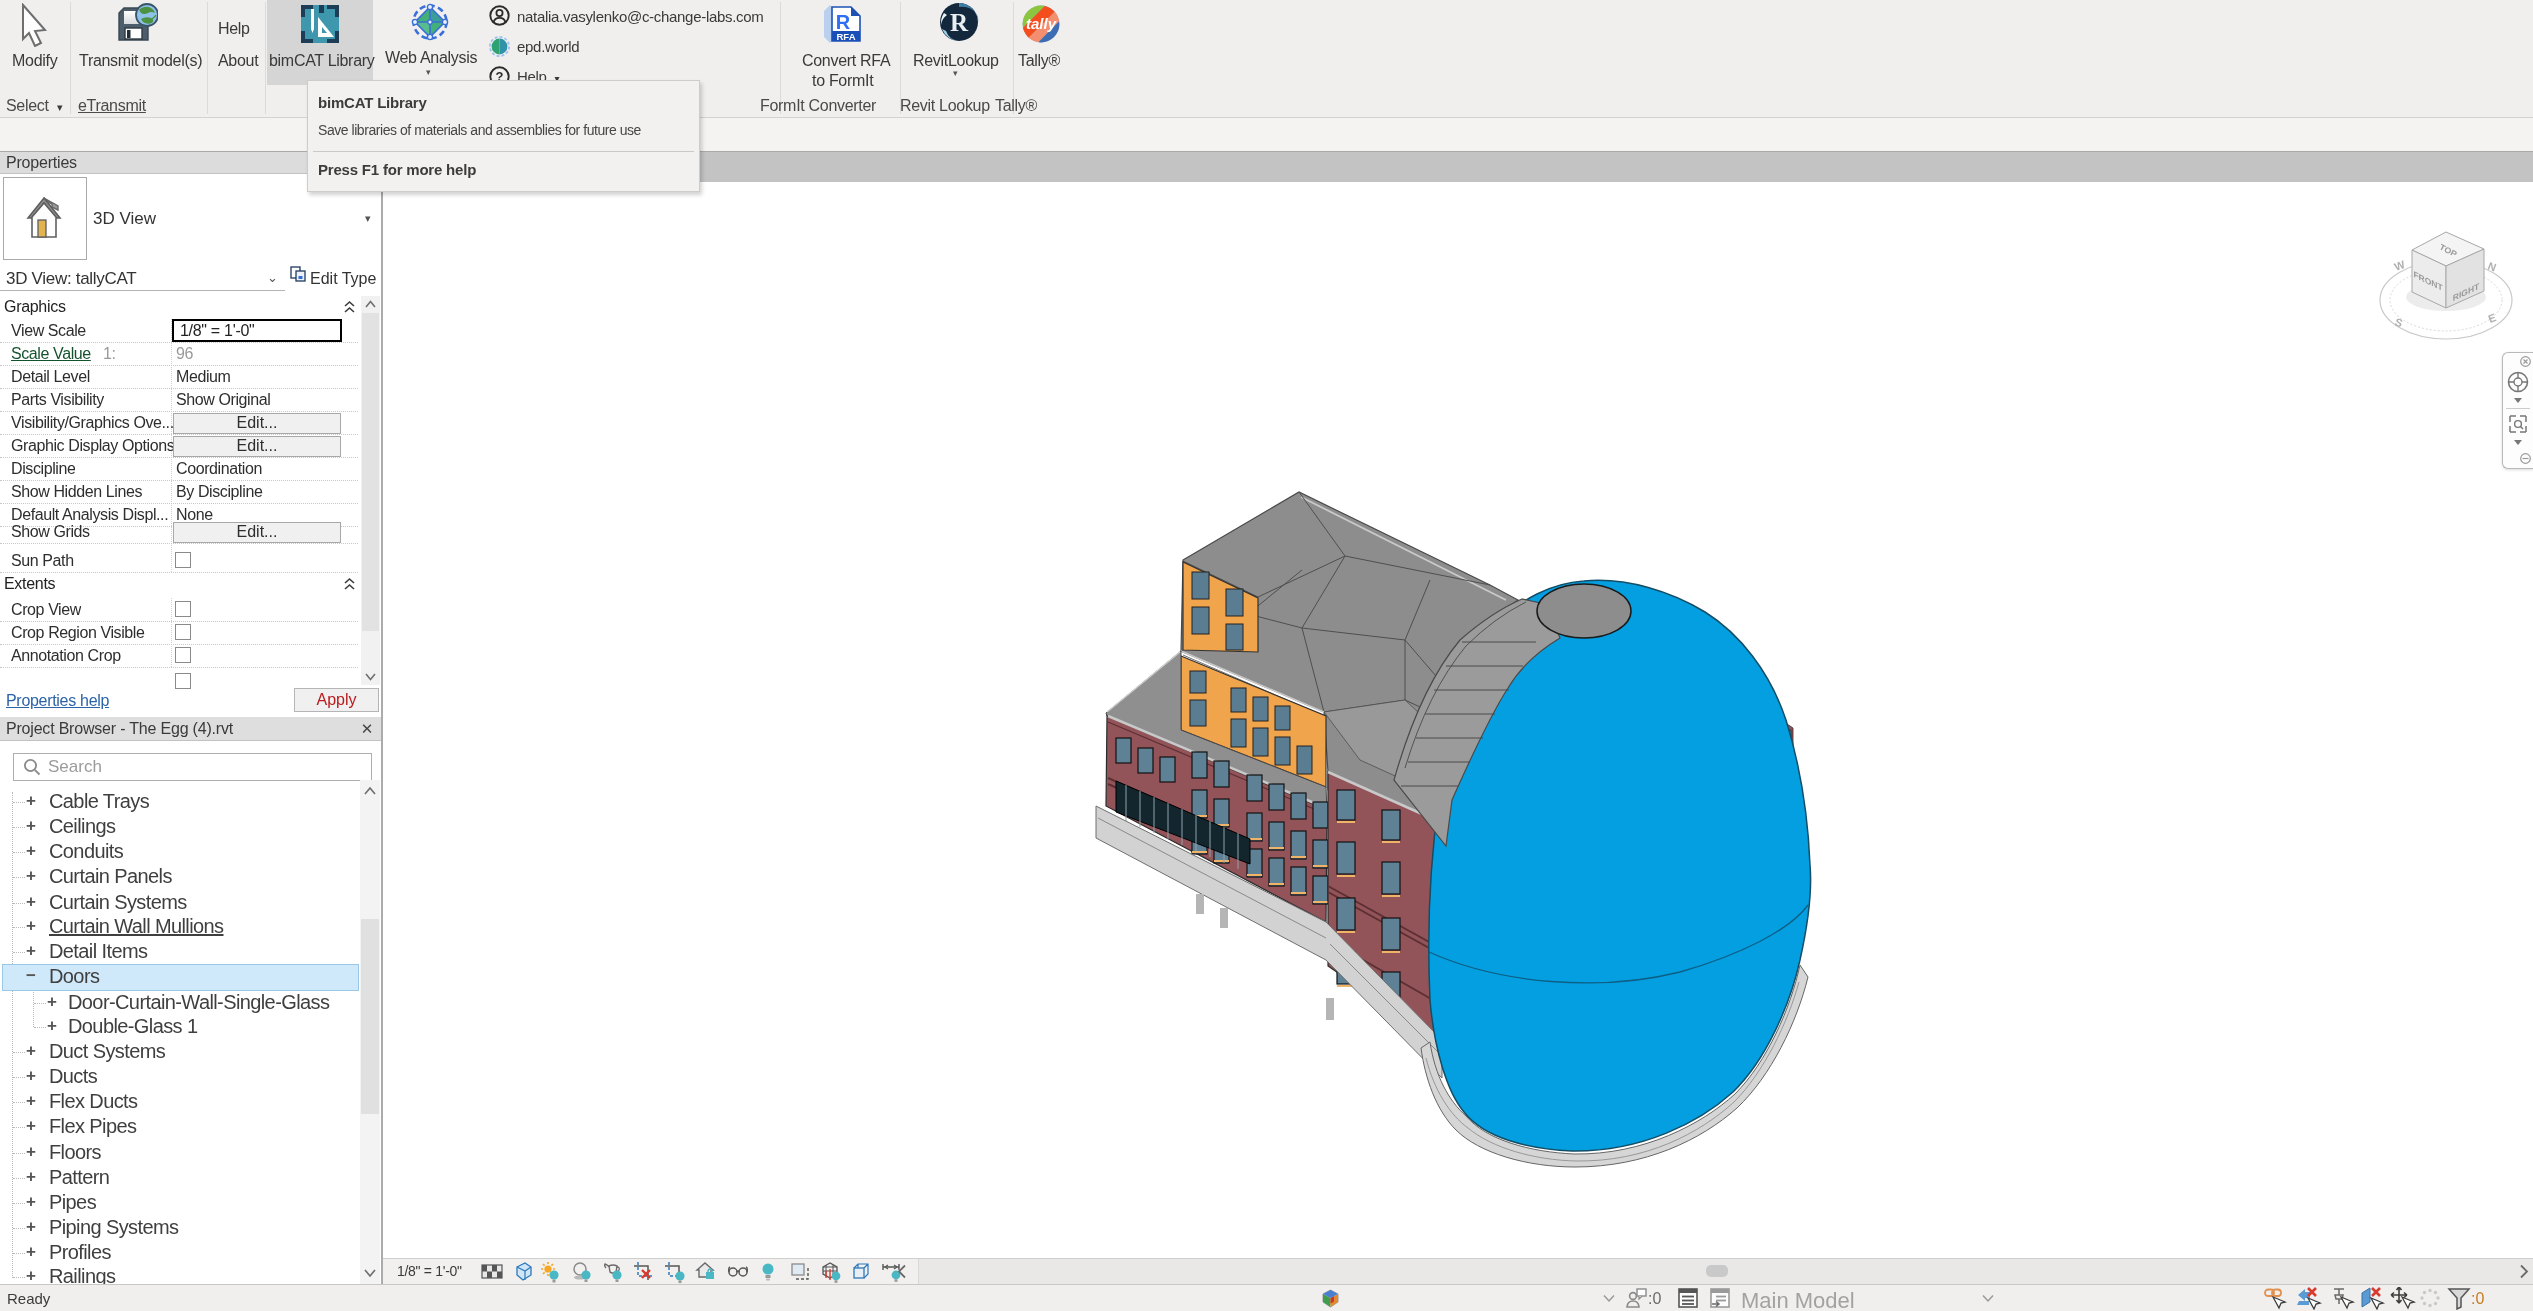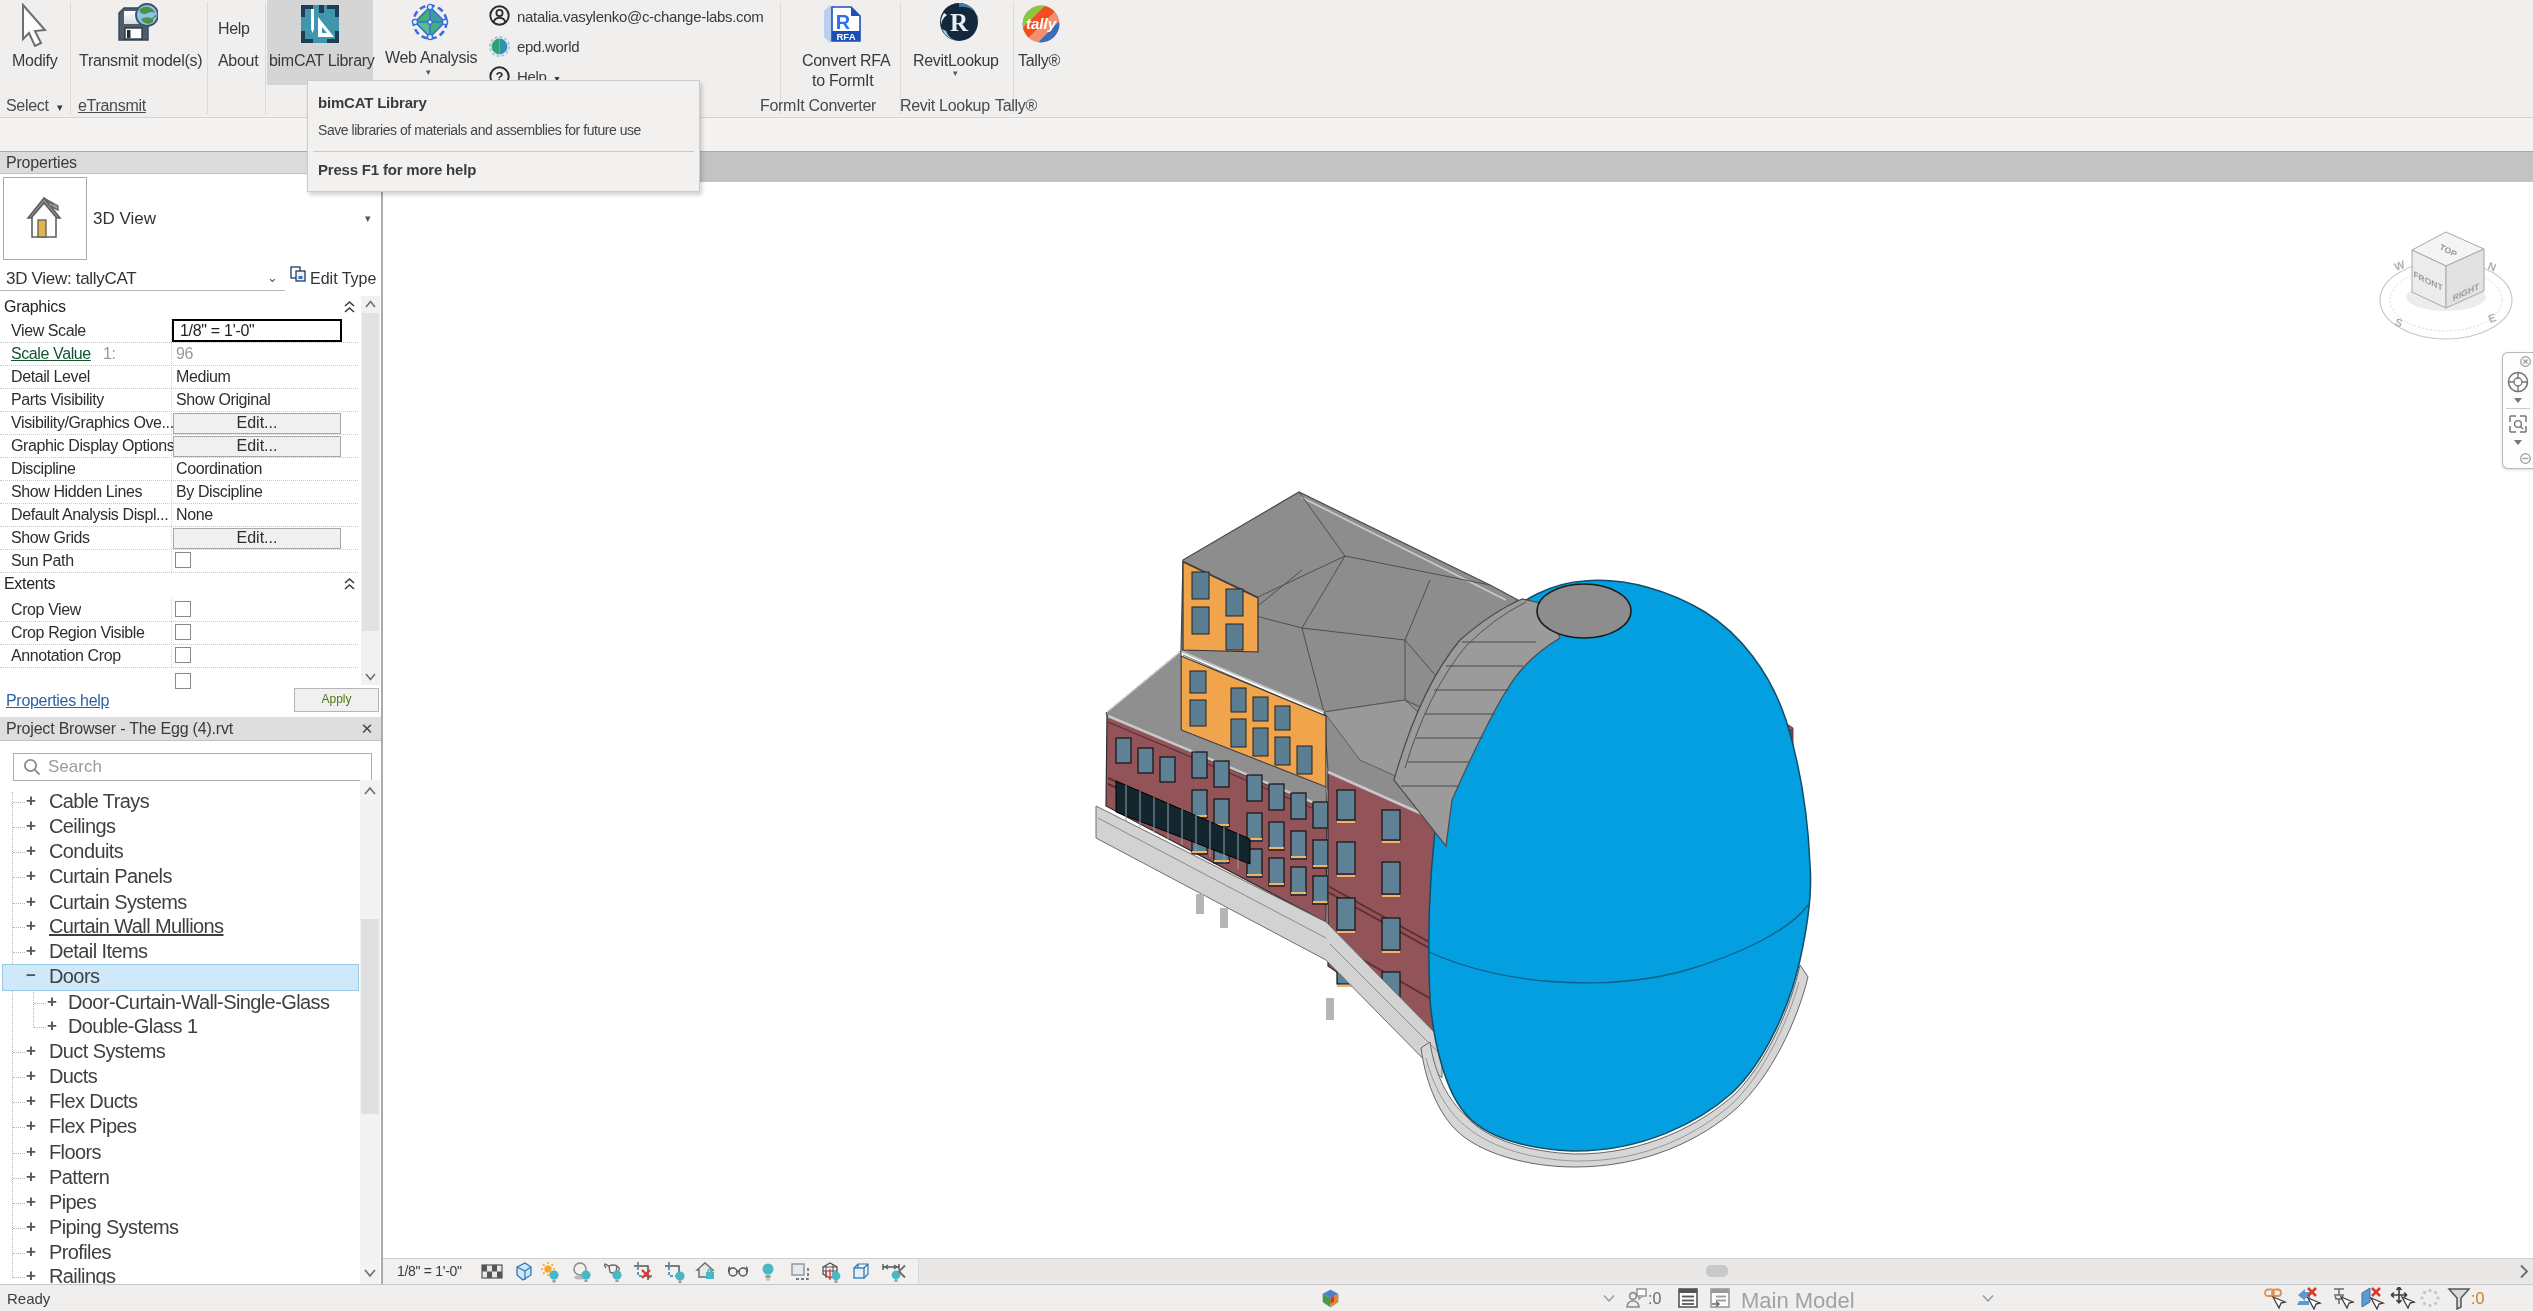--- a/index.html
+++ b/index.html
@@ -231,21 +231,21 @@
           <span class="gvalue">Coordination</span>
         </div>
       <div class="gridrow dotline" style="top:184px">
           <span class="glabel">Show Hidden Lines</span>
           <span class="gvalue">By Discipline</span>
         </div>
       <div class="gridrow dotline" style="top:207px">
           <span class="glabel">Default Analysis Displ...</span>
           <span class="gvalue">None</span>
         </div>
-      <div class="gridrow dotline" style="top:230px">
+      <div class="gridrow dotline" style="top:224px">
           <span class="glabel">Show Grids</span>
           <span class="gbtn">Edit...</span>
         </div>
       <div class="gridrow dotline" style="top:253px">
           <span class="glabel">Sun Path</span>
           <span class="gcheck"></span>
         </div>
       <div class="abs" style="left:4px;top:279px;font-size:16px;color:#222;letter-spacing:-0.3px;">Extents</div>
       <svg class="abs" style="left:343px;top:281px" width="13" height="15" viewBox="0 0 13 15">
           <path d="M2 6 L6.5 2 L11 6 M2 12 L6.5 8 L11 12" fill="none" stroke="#3c3c3c" stroke-width="1.6"></path>
@@ -271,21 +271,21 @@
             <path d="M1 7 L5.5 1.5 L10 7" fill="none" stroke="#707070" stroke-width="1.6"></path>
           </svg>
         <div class="abs" style="left:1px;top:17px;width:17px;height:318px;background:#e2e2e2;"></div>
         <svg class="abs" style="left:4px;top:376px" width="11" height="9" viewBox="0 0 11 9">
             <path d="M1 2 L5.5 7.5 L10 2" fill="none" stroke="#707070" stroke-width="1.6"></path>
           </svg>
       </div>
     </div>
 
     <div class="abs" style="left:6px;top:540px;font-size:16px;color:#2b63a8;text-decoration:underline;letter-spacing:-0.3px;">Properties help</div>
-    <div class="abs" style="left:294px;top:536px;width:83px;height:22px;background:#f0f0f0;border:1px solid #b5b5b5;color:#4d7c0f;font-size:12px;text-align:center;line-height:21px;">Apply</div>
+    <div class="abs" style="left:294px;top:536px;width:83px;height:22px;background:#f0f0f0;border:1px solid #b5b5b5;color:#b91c1c;font-size:16px;text-align:center;line-height:21px;">Apply</div>
 
     <div class="paneltitle" style="top:565px;height:23px;background:#dedede;border-bottom:1px solid #c2c2c2;line-height:23px;"><span style="margin-left:6px;">Project Browser - The Egg (4).rvt</span><span style="position:absolute;right:8px;top:0;color:#444;font-size:15px;">✕</span></div>
 
     <div class="abs" style="left:13px;top:601px;width:357px;height:26px;background:#fff;border:1px solid #aeaeae;">
       <svg style="position:absolute;left:9px;top:4px" width="18" height="18" viewBox="0 0 18 18">
         <circle cx="7.5" cy="7.5" r="5.6" fill="none" stroke="#8a8a8a" stroke-width="1.8"></circle>
         <line x1="11.8" y1="11.8" x2="16.5" y2="16.5" stroke="#8a8a8a" stroke-width="1.8"></line>
       </svg>
       <span style="position:absolute;left:34px;top:3px;font-size:17px;color:#9b9b9b;">Search</span>
     </div>

